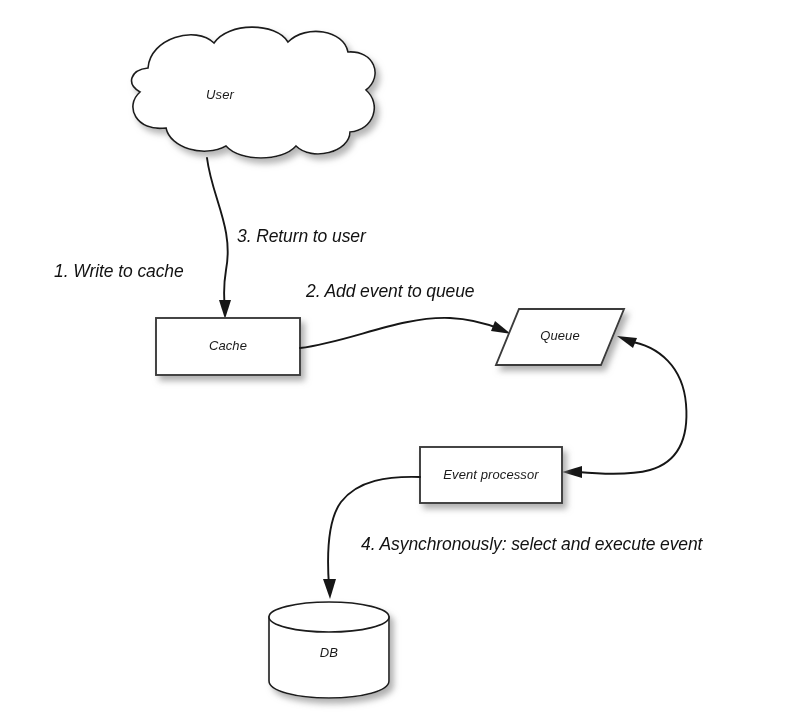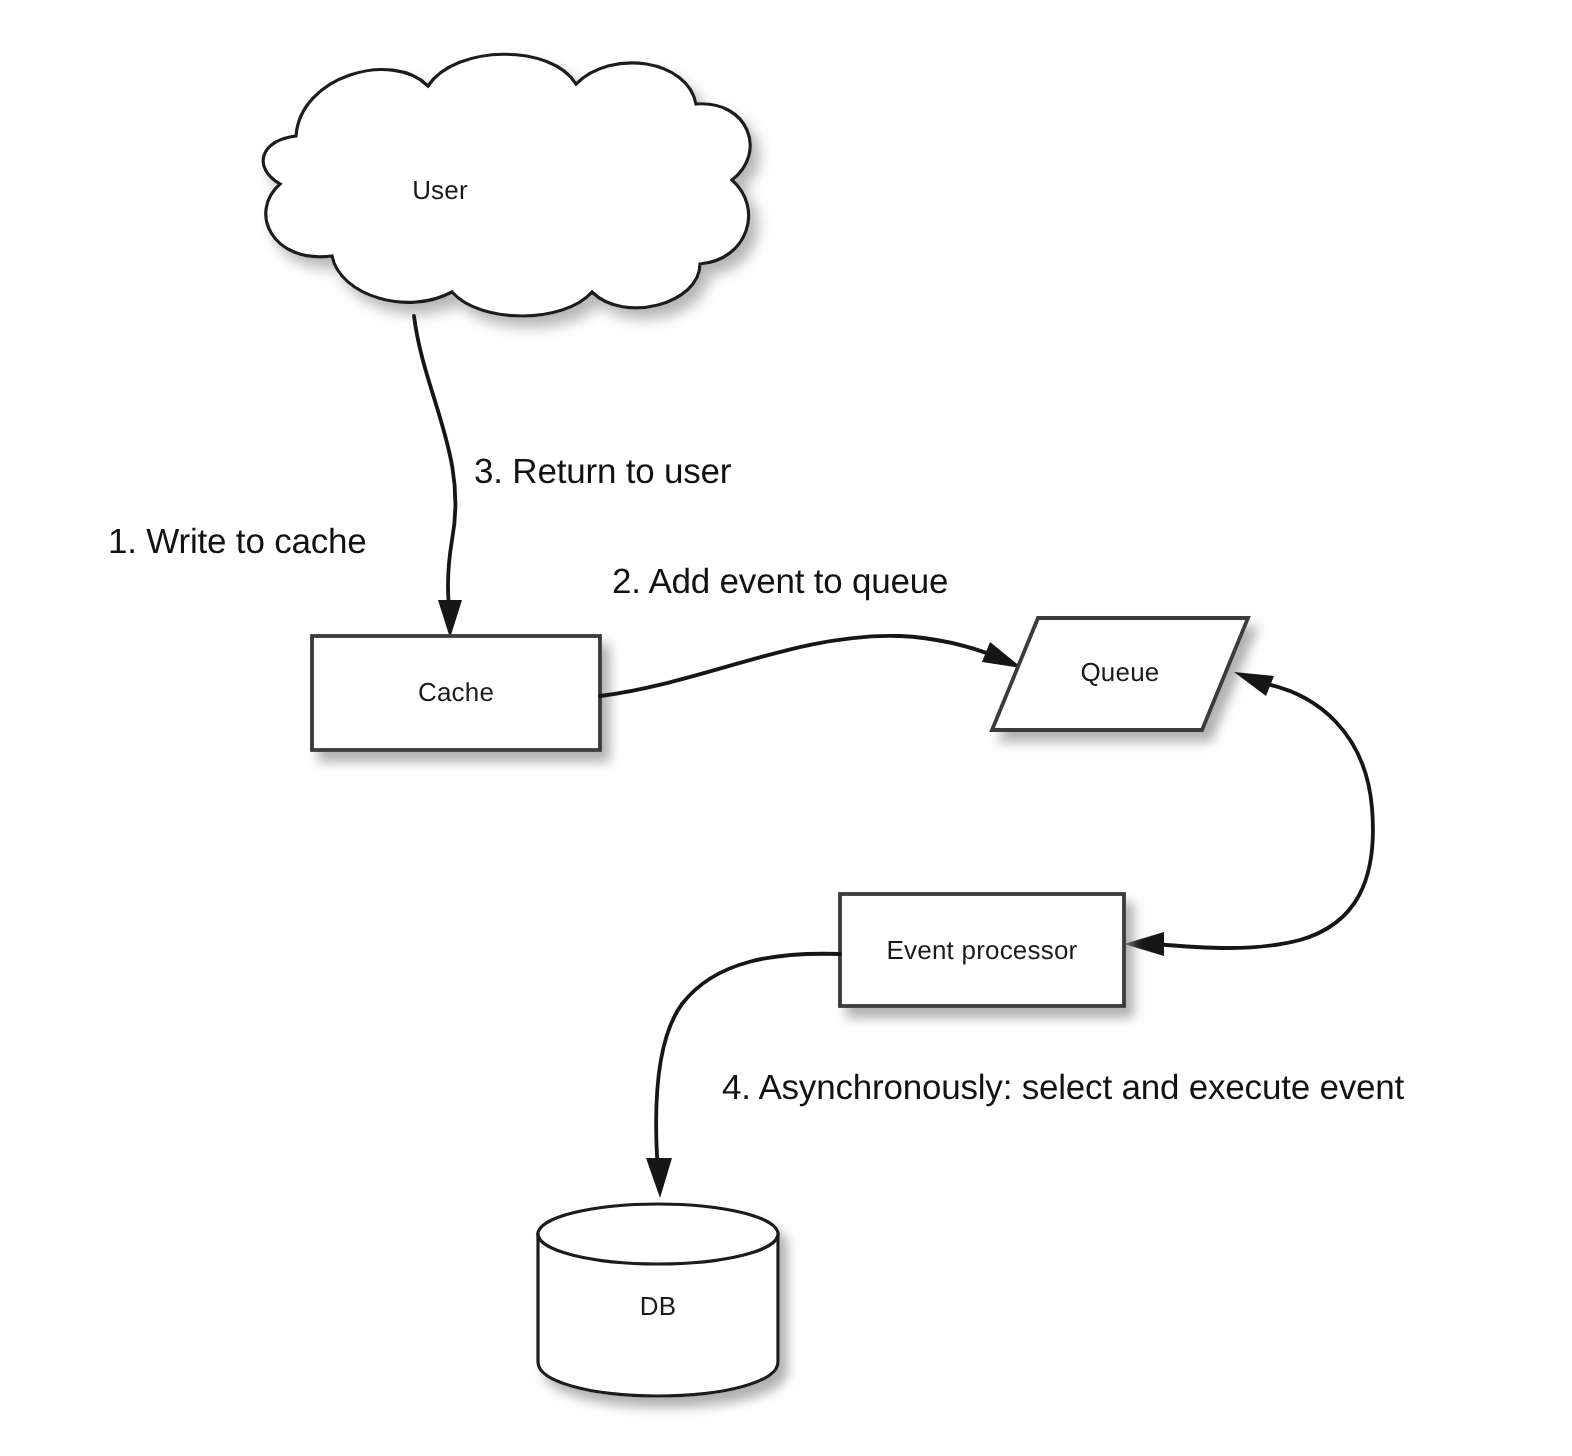--- a/index.html
+++ b/index.html
@@ -10,20 +10,21 @@
   body {
     font-family: "Liberation Sans", sans-serif;
     -webkit-font-smoothing: antialiased;
   }
   #canvas {
     position: relative;
     width: 786px;
     height: 728px;
     background: #ffffff;
     overflow: hidden;
+    font-style: italic;
   }
   #diagram-svg {
     position: absolute;
     top: 0;
     left: 0;
     width: 786px;
     height: 728px;
   }
   .node-label {
     font-family: "Liberation Sans", sans-serif;

